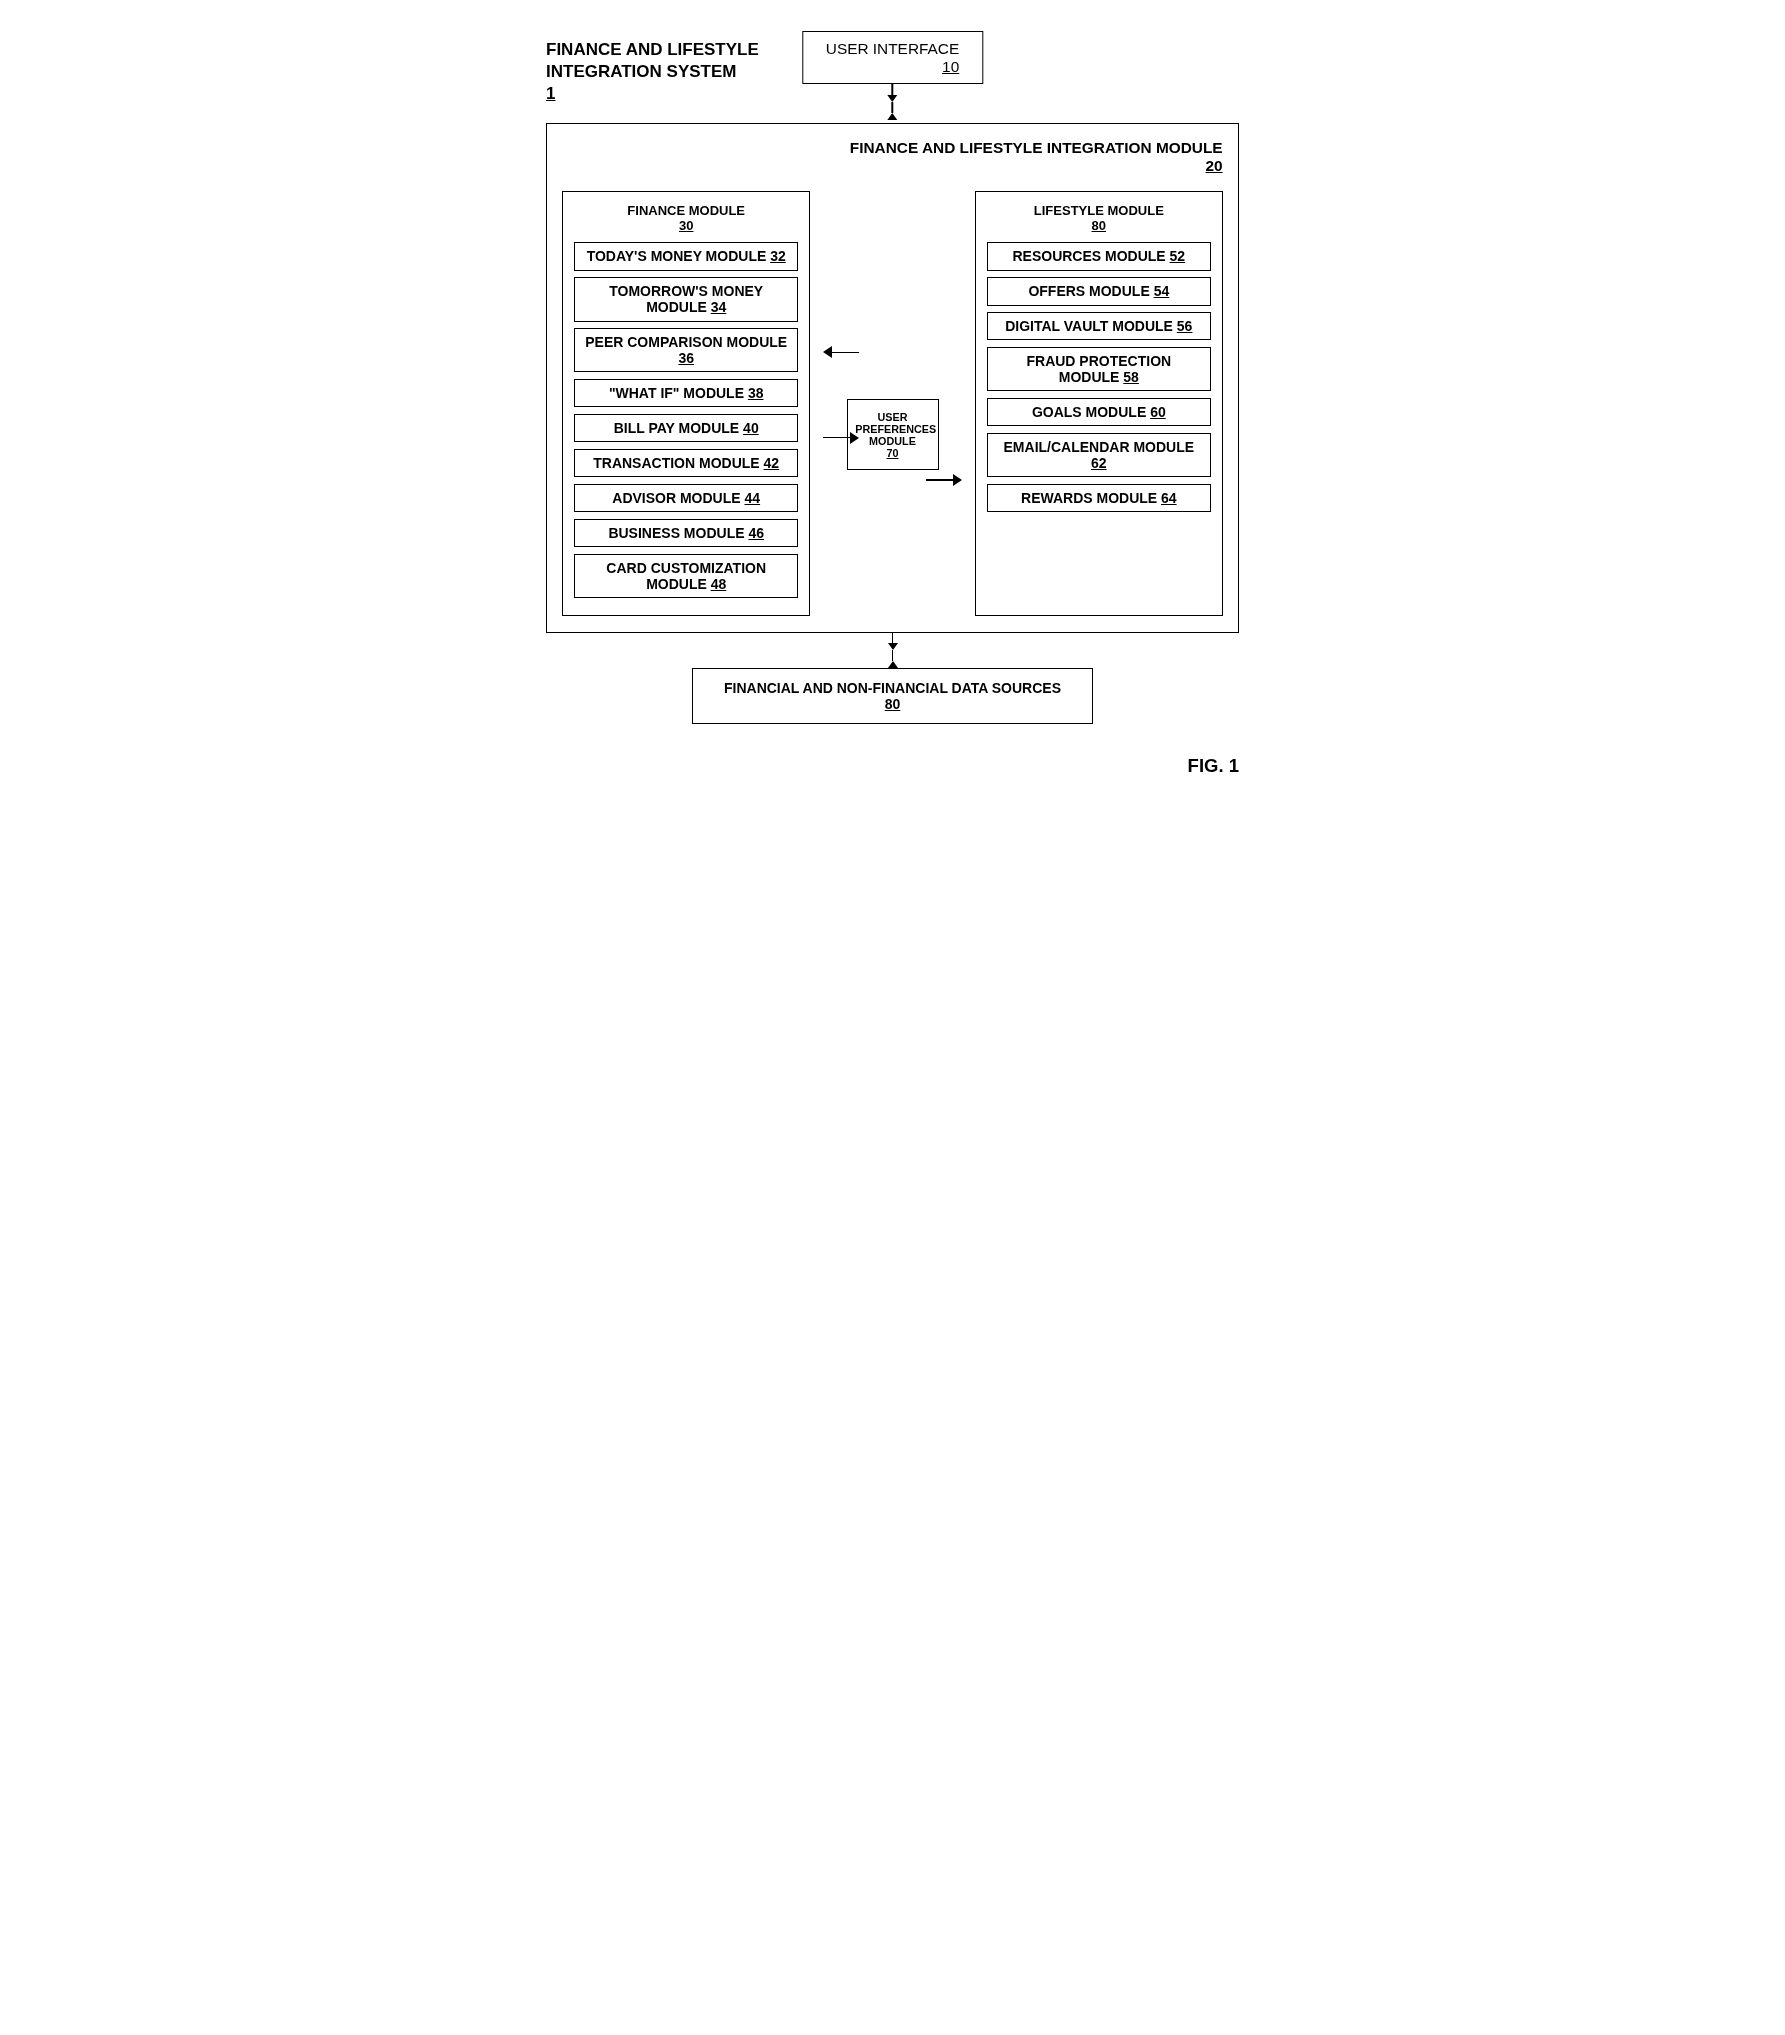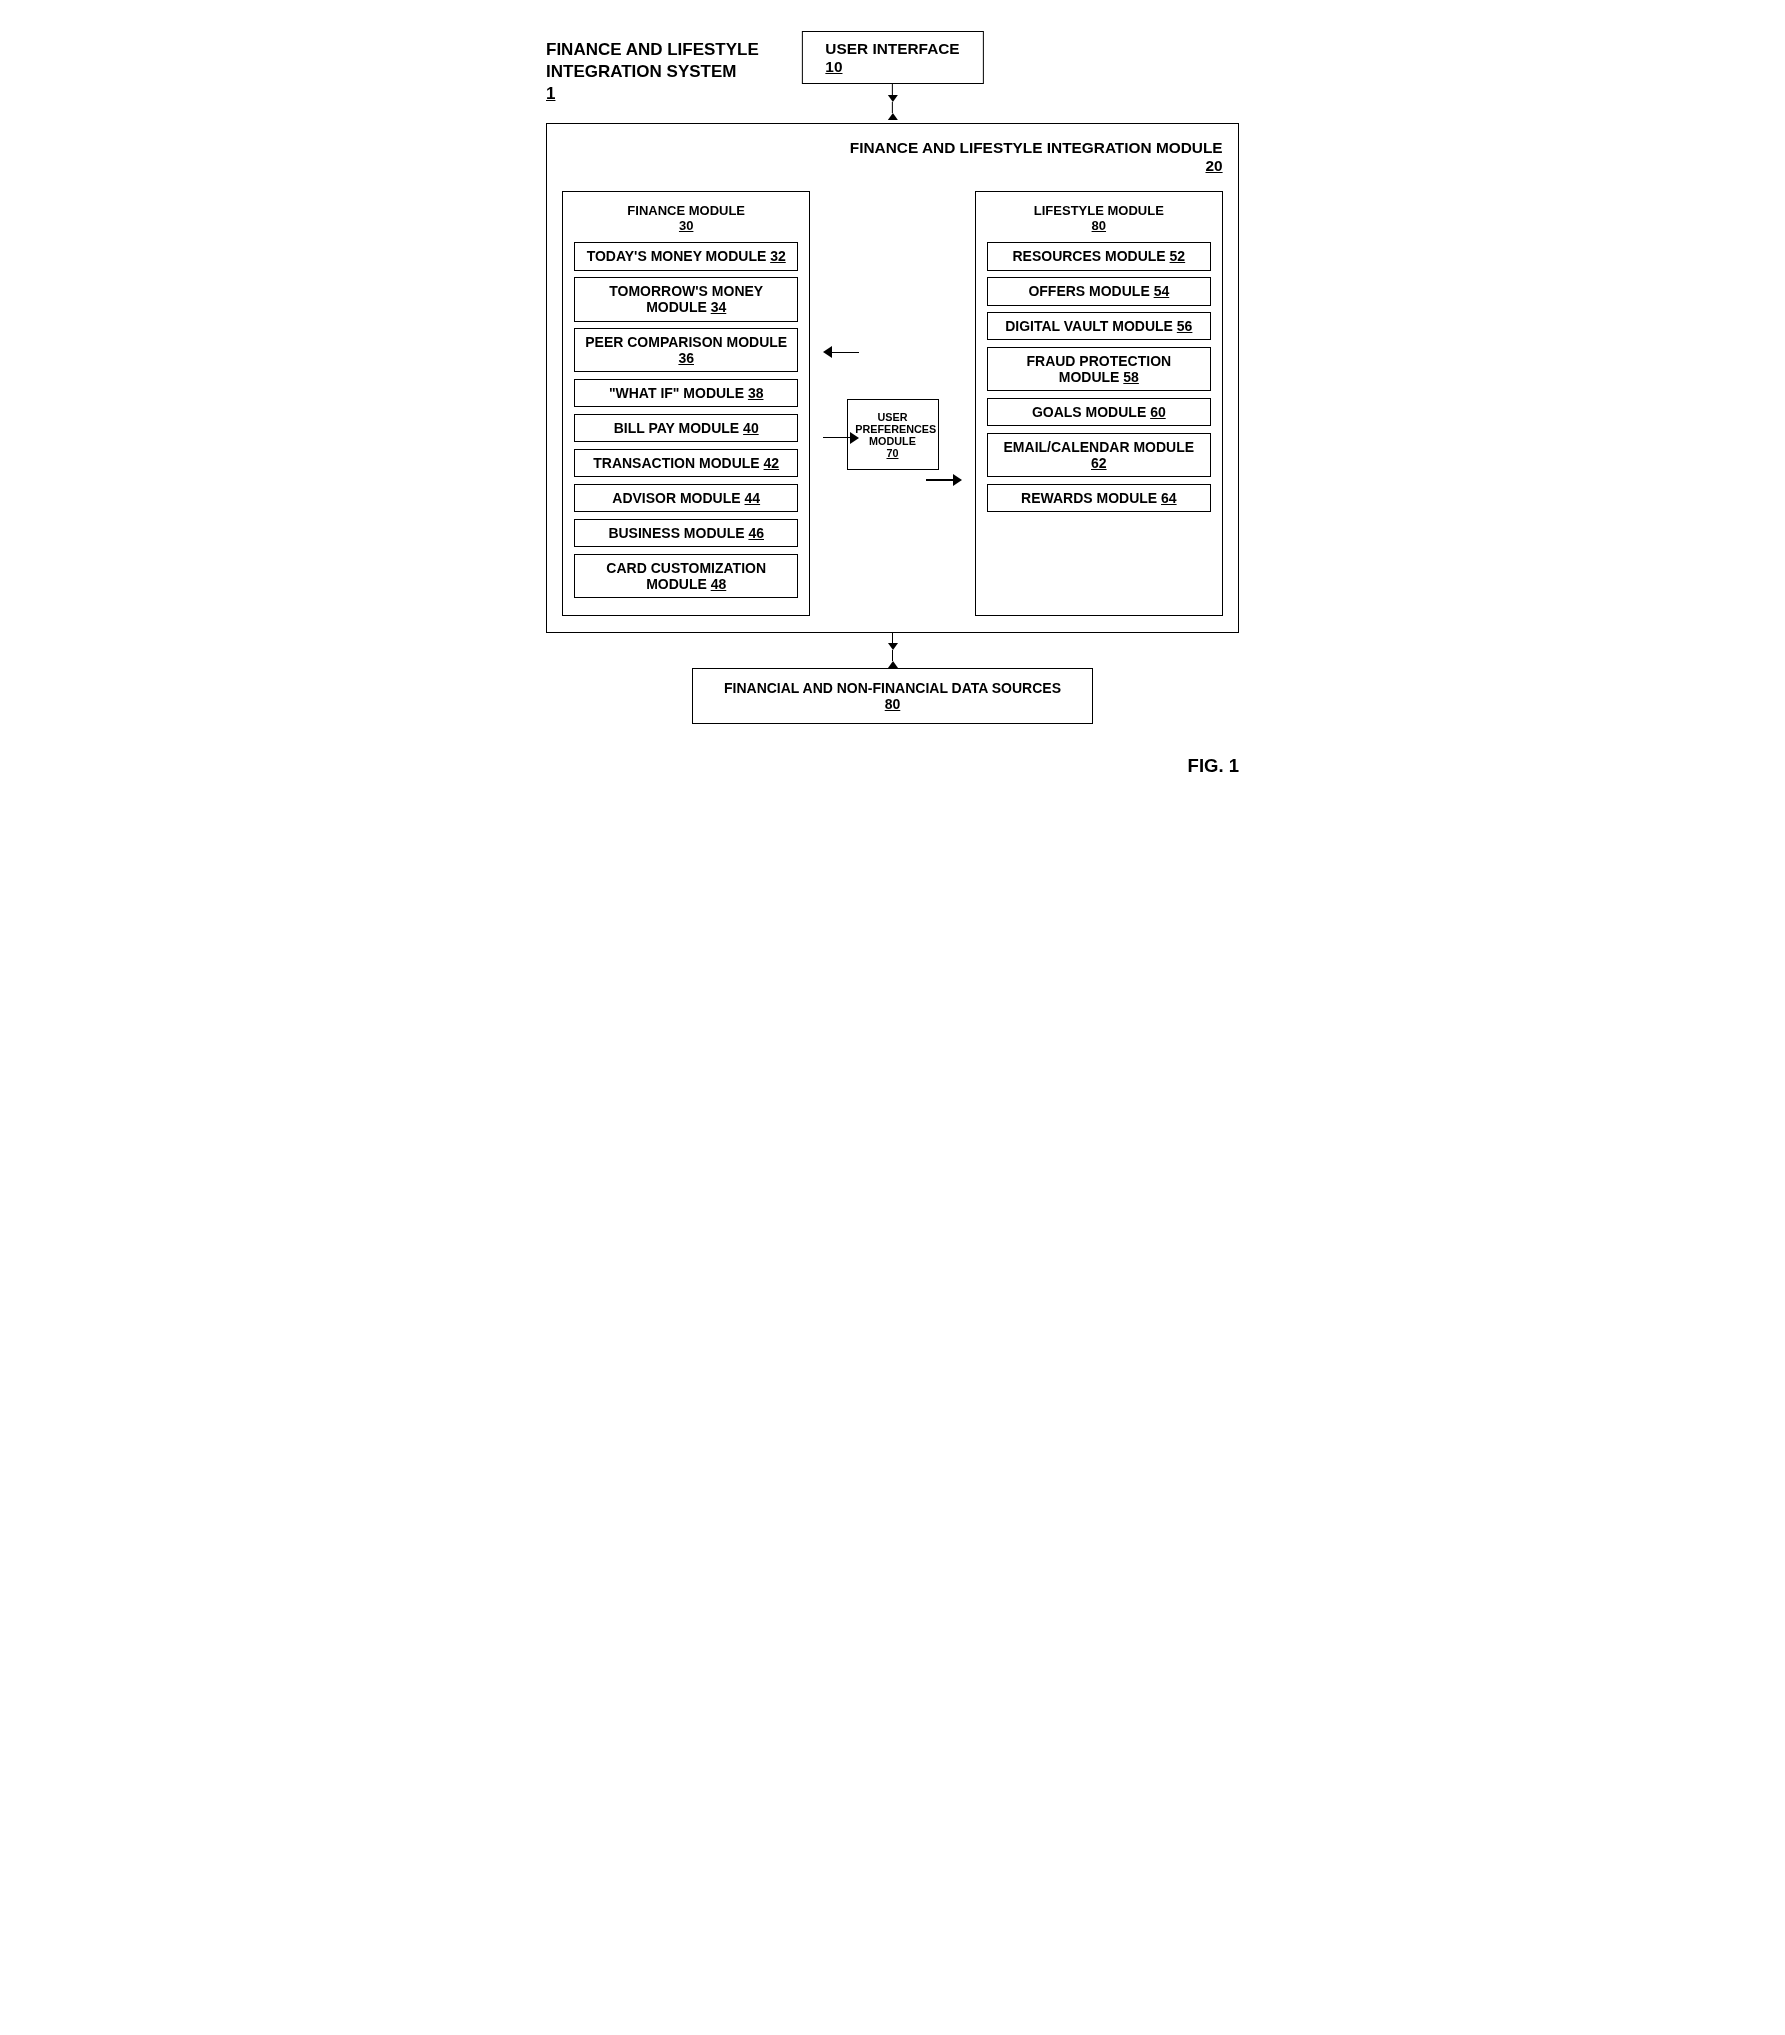--- a/index.html
+++ b/index.html
@@ -19,23 +19,23 @@
     
     .top-section {
       display: flex;
       align-items: flex-start;
       margin-bottom: 0;
       position: relative;
     }
     .ui-box {
       border: 1.5px solid #000;
       padding: 7.7px 23px;
-      text-align: left;
+      text-align: right;
       font-size: 15.4px;
-      font-weight: bold;
+      font-weight: normal;
     }
     
     .integration-box {
       border: 1.5px solid #000;
       padding: 15.4px;
       margin-top: 0;
     }
     .integration-title {
       text-align: right;
       font-size: 15.4px;

